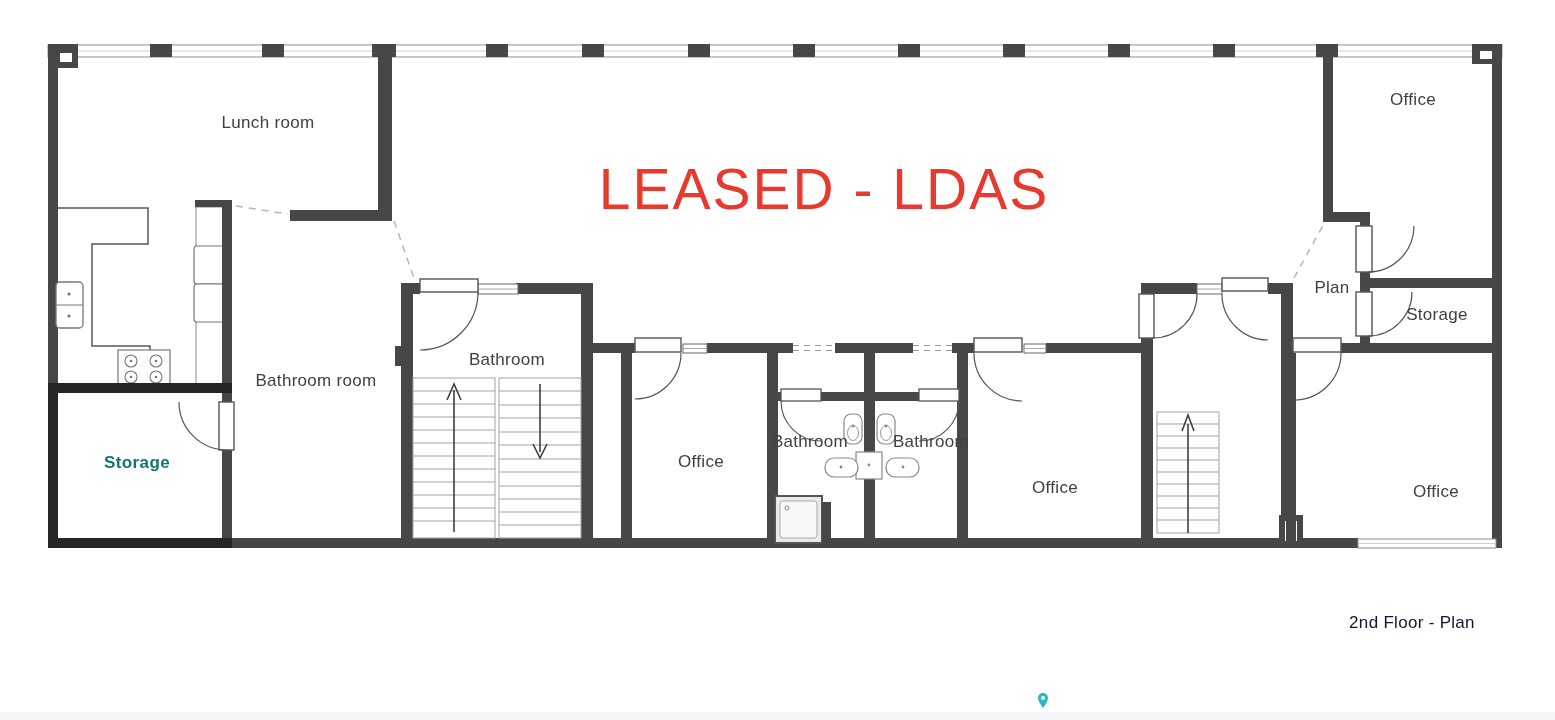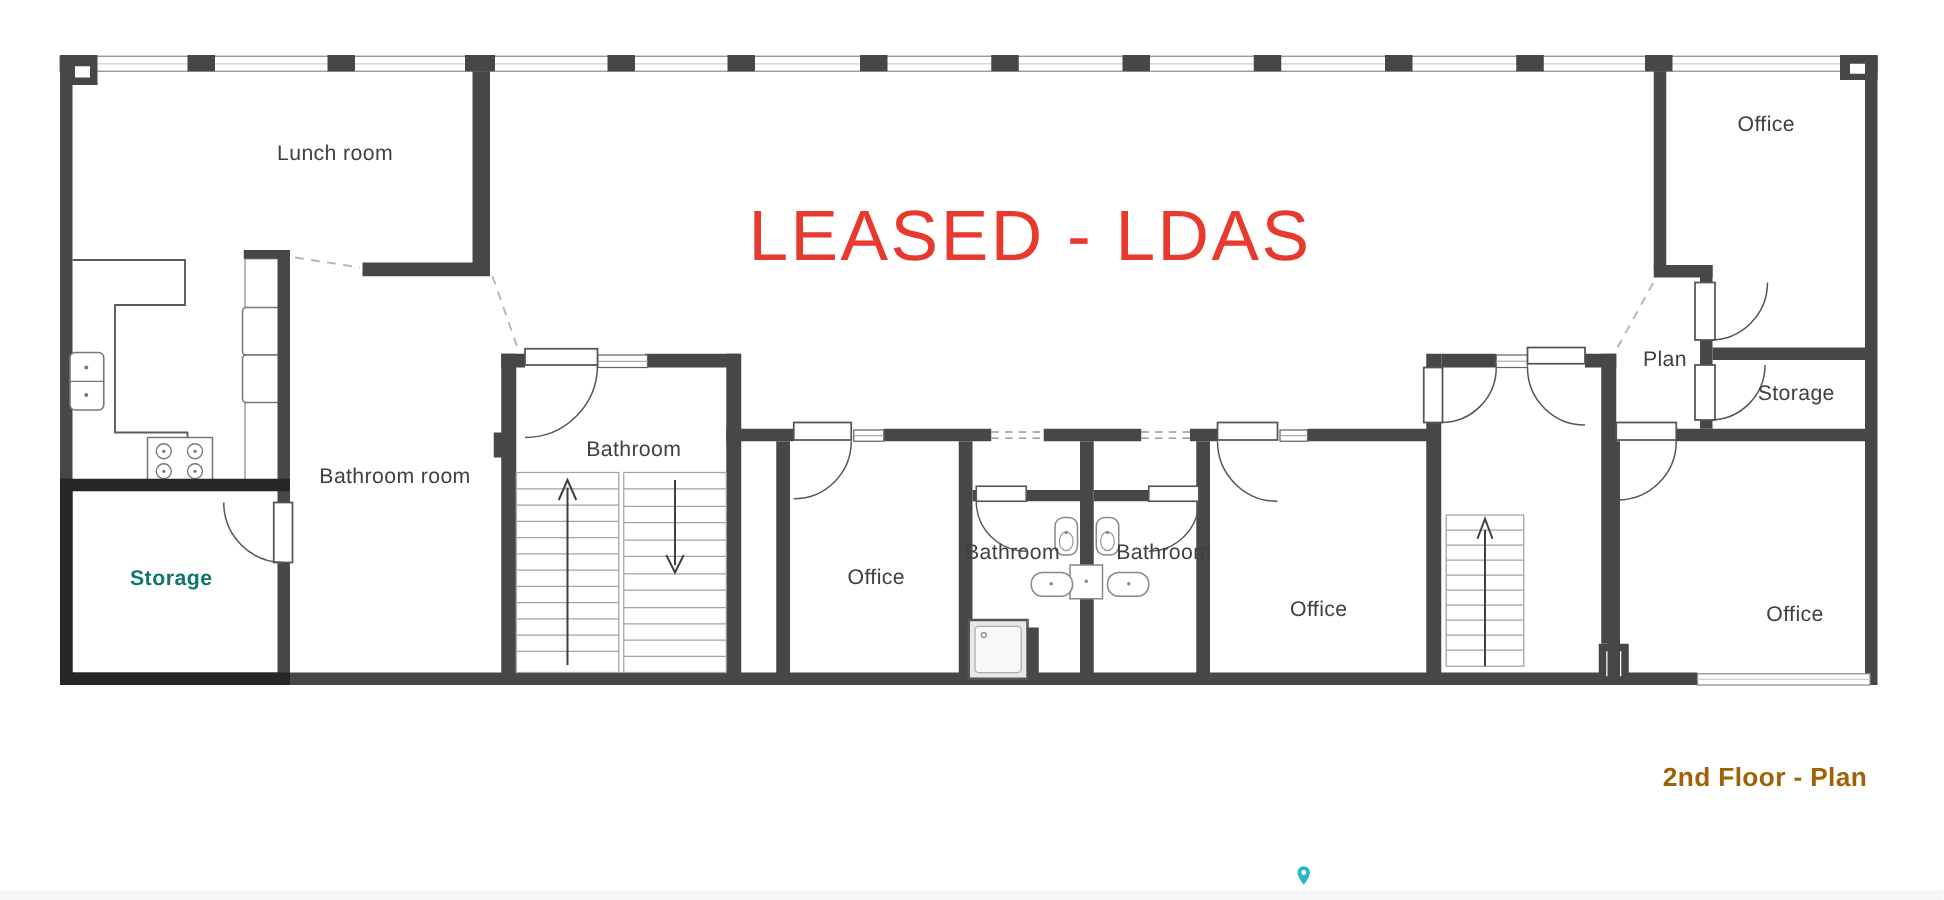--- a/index.html
+++ b/index.html
@@ -12,21 +12,21 @@
     position:absolute;transform:translate(-50%,-50%);
     font-size:17px;color:#404040;letter-spacing:.3px;white-space:nowrap;
   }
   .room-label.bold{font-size:17px;font-weight:bold;color:#0f766e;letter-spacing:.4px;}
   .leased-banner{
     position:absolute;left:824px;top:189px;transform:translate(-50%,-50%);
     font-size:57px;font-weight:normal;color:#e8392e;letter-spacing:2px;white-space:nowrap;
   }
   .plan-title{
     position:absolute;left:1412px;top:623px;transform:translate(-50%,-50%);
-    font-size:21px;font-weight:bold;color:#a16207;white-space:nowrap;letter-spacing:.3px;
+    font-size:17px;font-weight:normal;color:#0f172a;white-space:nowrap;letter-spacing:.3px;
   }
   .bottom-strip{position:absolute;left:0;top:712px;width:1555px;height:8px;background:#f5f6f7;}
   .map-pin{position:absolute;left:1036px;top:692px;width:14px;height:17px;}
   .map-pin svg{position:static;width:14px;height:17px;display:block;}
 </style>
 </head>
 <body>
 
 <div class="stage">
 

